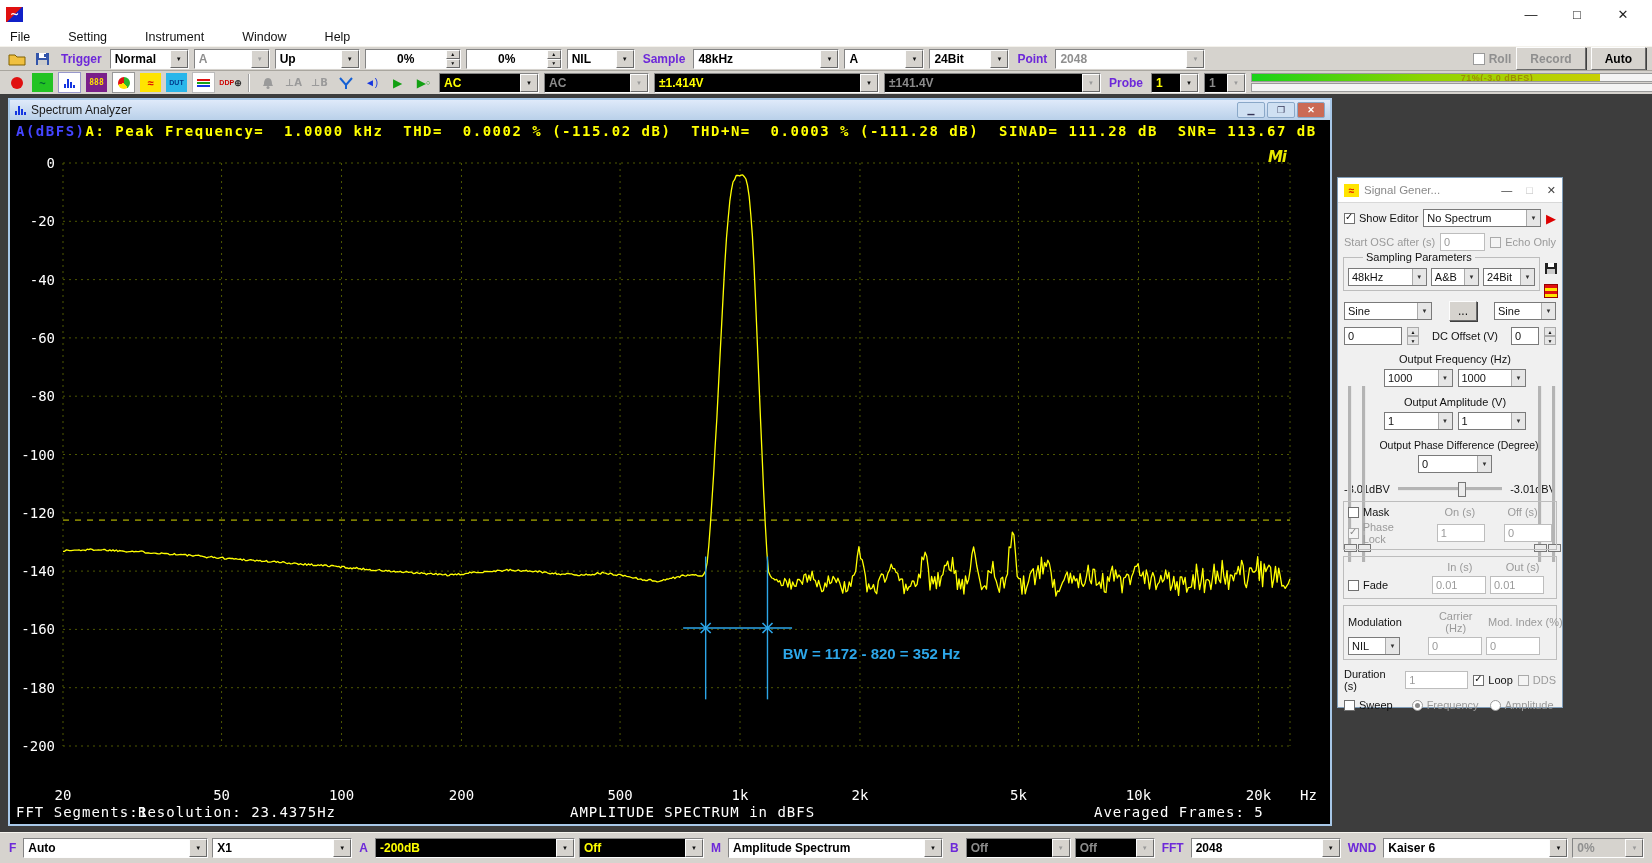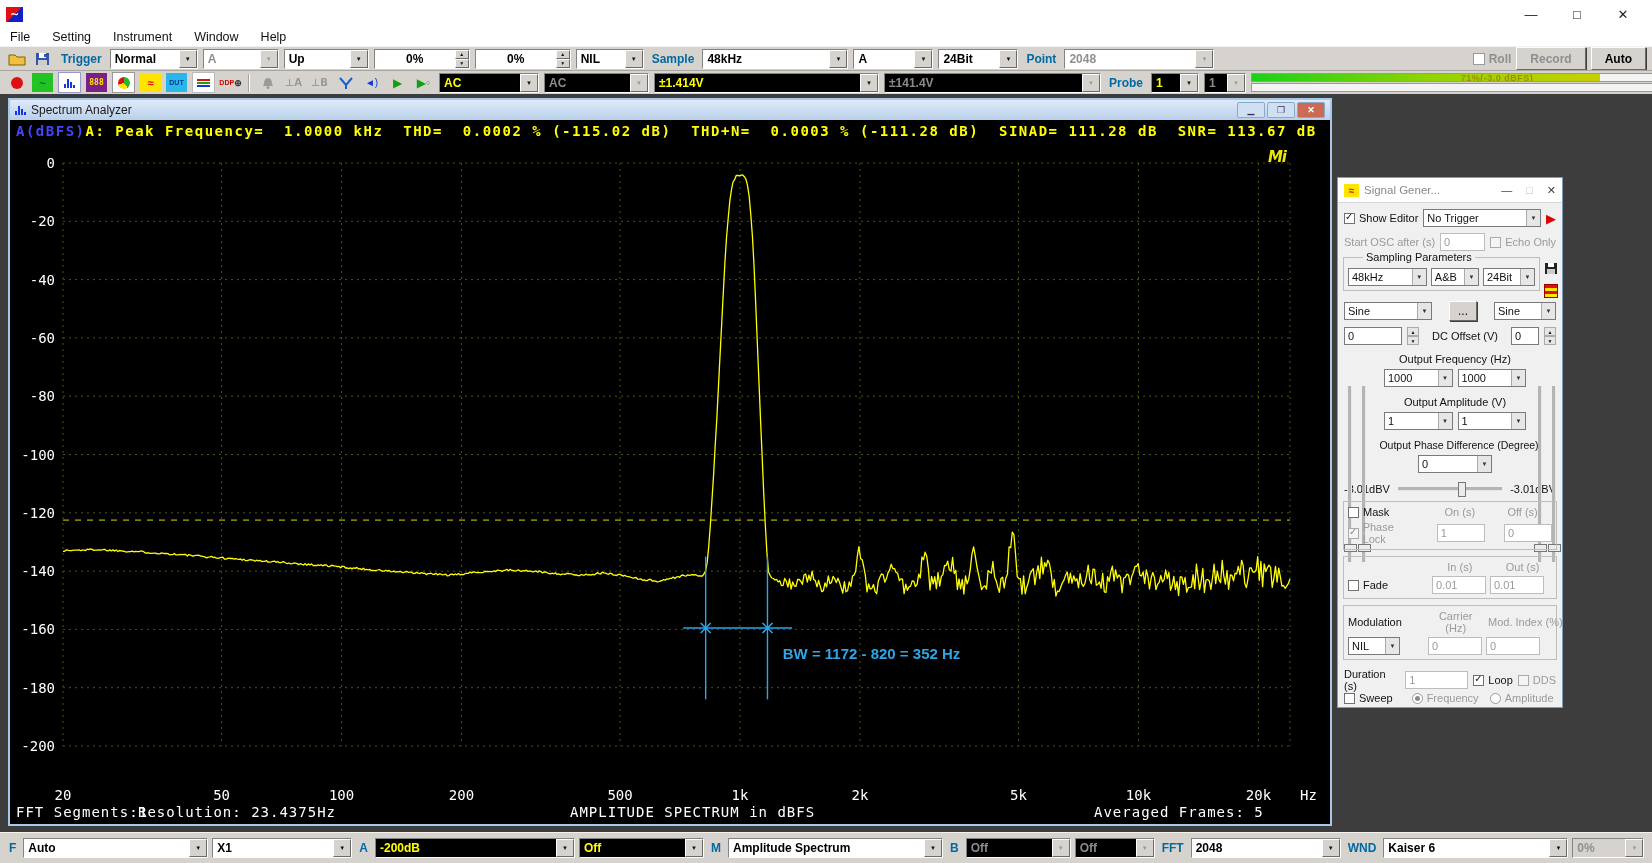--- a/index.html
+++ b/index.html
@@ -4,26 +4,26 @@
 <style>
   html,body{margin:0;padding:0;background:#222;}
   .root{position:relative;width:1652px;height:863px;overflow:hidden;background:#3d3d3d;
         font-family:"Liberation Sans",sans-serif;cursor:default;-webkit-user-select:none;user-select:none;}
   
   .titlebar{position:absolute;left:0;top:0;width:100%;height:28px;background:#fff;display:flex;align-items:center;padding:0 6px;box-sizing:border-box;}
   .appicon{width:17px;height:15px;background:linear-gradient(135deg,#e01010 49%,#1020c8 51%);color:#fff;font:bold 11px "DejaVu Sans",sans-serif;display:flex;align-items:center;justify-content:center;margin-right:7px;}
   .apptitle{font-size:12.5px;color:#111;}
   .winbtns{margin-left:auto;display:flex;}
   .winbtn{width:46px;height:28px;display:flex;align-items:center;justify-content:center;font-size:13px;color:#222;}
-  .menubar{position:absolute;left:0;top:28px;width:100%;height:18px;background:#fff;display:flex;align-items:center;gap:22px;padding-left:10px;box-sizing:border-box;font-size:12.5px;color:#111;}
+  .menubar{position:absolute;left:0;top:28px;width:100%;height:18px;background:#fff;display:flex;align-items:center;gap:38px;padding-left:10px;box-sizing:border-box;font-size:12.5px;color:#111;}
   
   .tbar{position:absolute;left:0;width:100%;height:24px;background:#d6d3ce;border-top:1px solid #f4f2ec;box-sizing:border-box;display:flex;align-items:center;gap:5px;padding:0 6px;}
   .tbar1{top:46px;}
   .tbar2{top:70px;border-top:1px solid #a9a69f;}
-  .tlabel{font:bold 12px "Liberation Sans",sans-serif;color:#0369a1;padding:0 3px;white-space:nowrap;}
+  .tlabel{font:bold 12px "Liberation Sans",sans-serif;color:#6d28d9;padding:0 3px;white-space:nowrap;}
   .combo{display:inline-flex;align-items:center;height:20px;background:#fff;border:1px solid;border-color:#848484 #fdfdfd #fdfdfd #848484;box-sizing:border-box;padding-left:4px;font:bold 12px "Liberation Sans",sans-serif;color:#000;overflow:hidden;flex:0 0 auto;}
   .combo .cv{font-style:normal;white-space:nowrap;overflow:hidden;flex:1;}
   .combo .ca{font-style:normal;margin-left:auto;width:16px;height:16px;flex:0 0 16px;background:#d6d3ce;border:1px solid;border-color:#fdfdfd #6a6a6a #6a6a6a #fdfdfd;display:flex;align-items:center;justify-content:center;font-size:6px;color:#111;}
   .combo.dis{color:#8f8f8f;}
   .combo.dis .ca{color:#9a9a9a;}
   .combo.black{background:#000;color:#ffff00;}
   .combo.black.dis{color:#8b8b8b;}
   .spin{display:inline-flex;align-items:stretch;height:20px;background:#fff;border:1px solid;border-color:#848484 #fdfdfd #fdfdfd #848484;box-sizing:border-box;font:bold 12px "Liberation Sans",sans-serif;flex:0 0 auto;}
   .spin .sv{font-style:normal;flex:1;display:flex;align-items:center;justify-content:center;}
   .spin .sbs{display:flex;flex-direction:column;width:14px;}
@@ -118,21 +118,21 @@
       </span>
     <span class="t2icon">
         <svg width="15" height="14">
           <rect x="1" y="1" width="13" height="12" fill="#3355aa"></rect>
           <rect x="4" y="1" width="7" height="5" fill="#fff"></rect>
           <rect x="9" y="2" width="2" height="3" fill="#3355aa"></rect>
           <rect x="3" y="8" width="9" height="5" fill="#ccc"></rect>
         </svg>
       </span>
     <span class="tlabel">Trigger</span>
-    <span class="combo" style="width:88px">
+    <span class="combo" style="width:79px">
         <i class="cv">Normal</i>
         <i class="ca">▼</i>
       </span>
     <span class="combo dis" style="width:76px">
         <i class="cv">A</i>
         <i class="ca">▼</i>
       </span>
     <span class="combo" style="width:85px">
         <i class="cv">Up</i>
         <i class="ca">▼</i>
@@ -353,21 +353,21 @@
         <span>✕</span>
       </span>
     </div>
 
     <div class="sgrow">
       <span class="schk checked">
           <span class="box"></span>
           <span class="lb">Show Editor</span>
         </span>
       <span class="scombo" style="flex:1">
-          <i class="cv">No Trigger</i>
+          <i class="cv">No Spectrum</i>
           <i class="ca">▼</i>
         </span>
       <span style="color:#d00;font-size:13px">▶</span>
     </div>
 
     <div class="sgrow">
       <span class="glabel">Start OSC after (s)</span>
       <span class="sinp dis" style="flex:1">0</span>
       <span class="schk dis">
           <span class="box"></span>
@@ -540,21 +540,21 @@
       <span class="sinp dis" style="width:64px">1</span>
       <span class="schk checked">
           <span class="box"></span>
           <span class="lb">Loop</span>
         </span>
       <span class="schk dis">
           <span class="box"></span>
           <span class="lb">DDS</span>
         </span>
     </div>
-    <div class="sgrow" style="margin-top:0">
+    <div class="sgrow" style="margin-top:7px">
       <span class="schk">
           <span class="box"></span>
           <span class="lb">Sweep</span>
         </span>
       <span class="sradio sel" style="margin-left:14px">
           <span class="dot"></span>
           <span class="lb">Frequency</span>
         </span>
       <span class="sradio" style="margin-left:6px">
           <span class="dot"></span>

